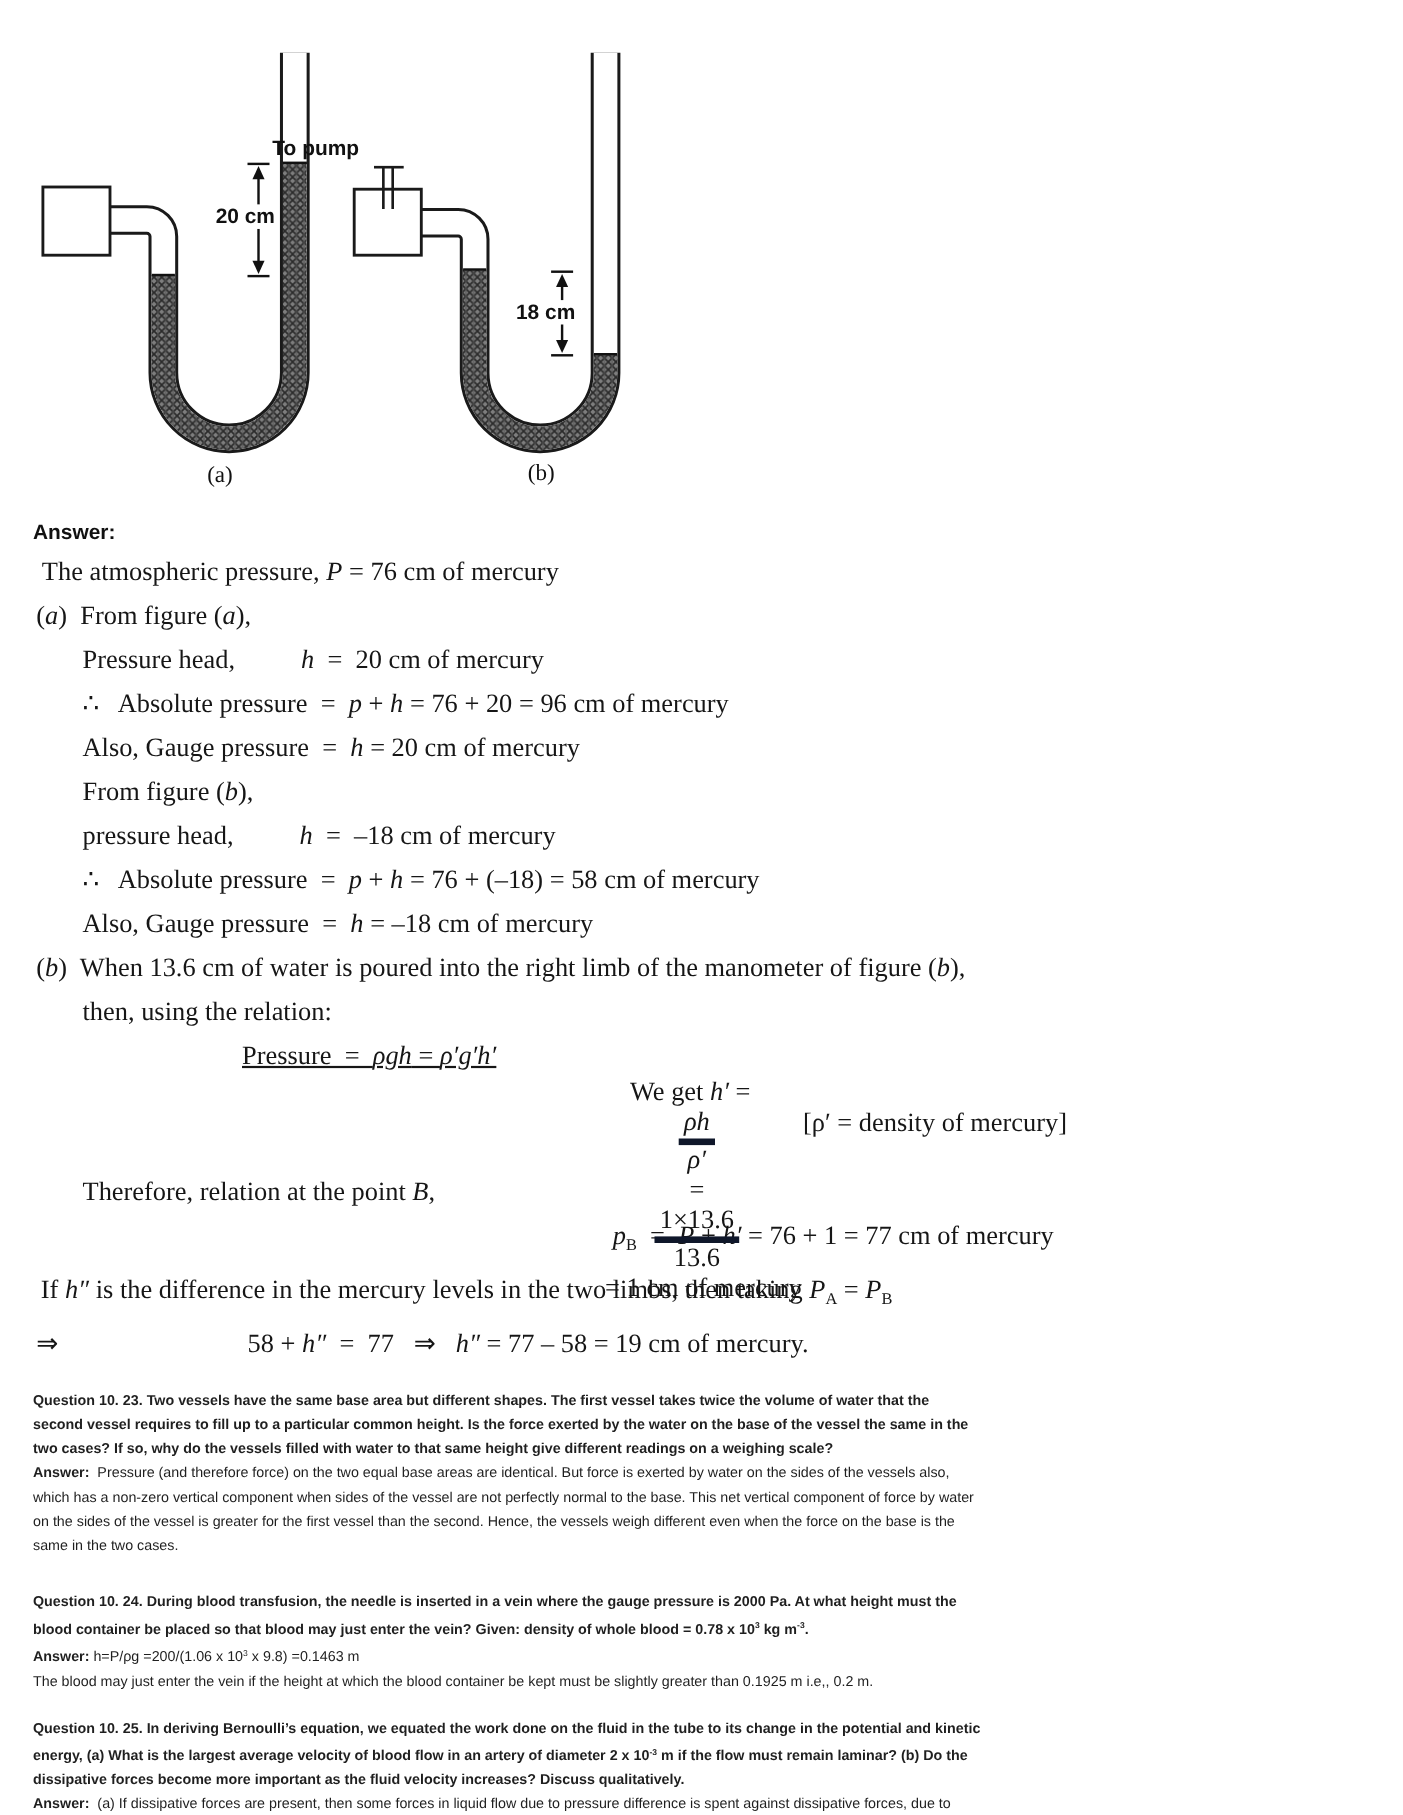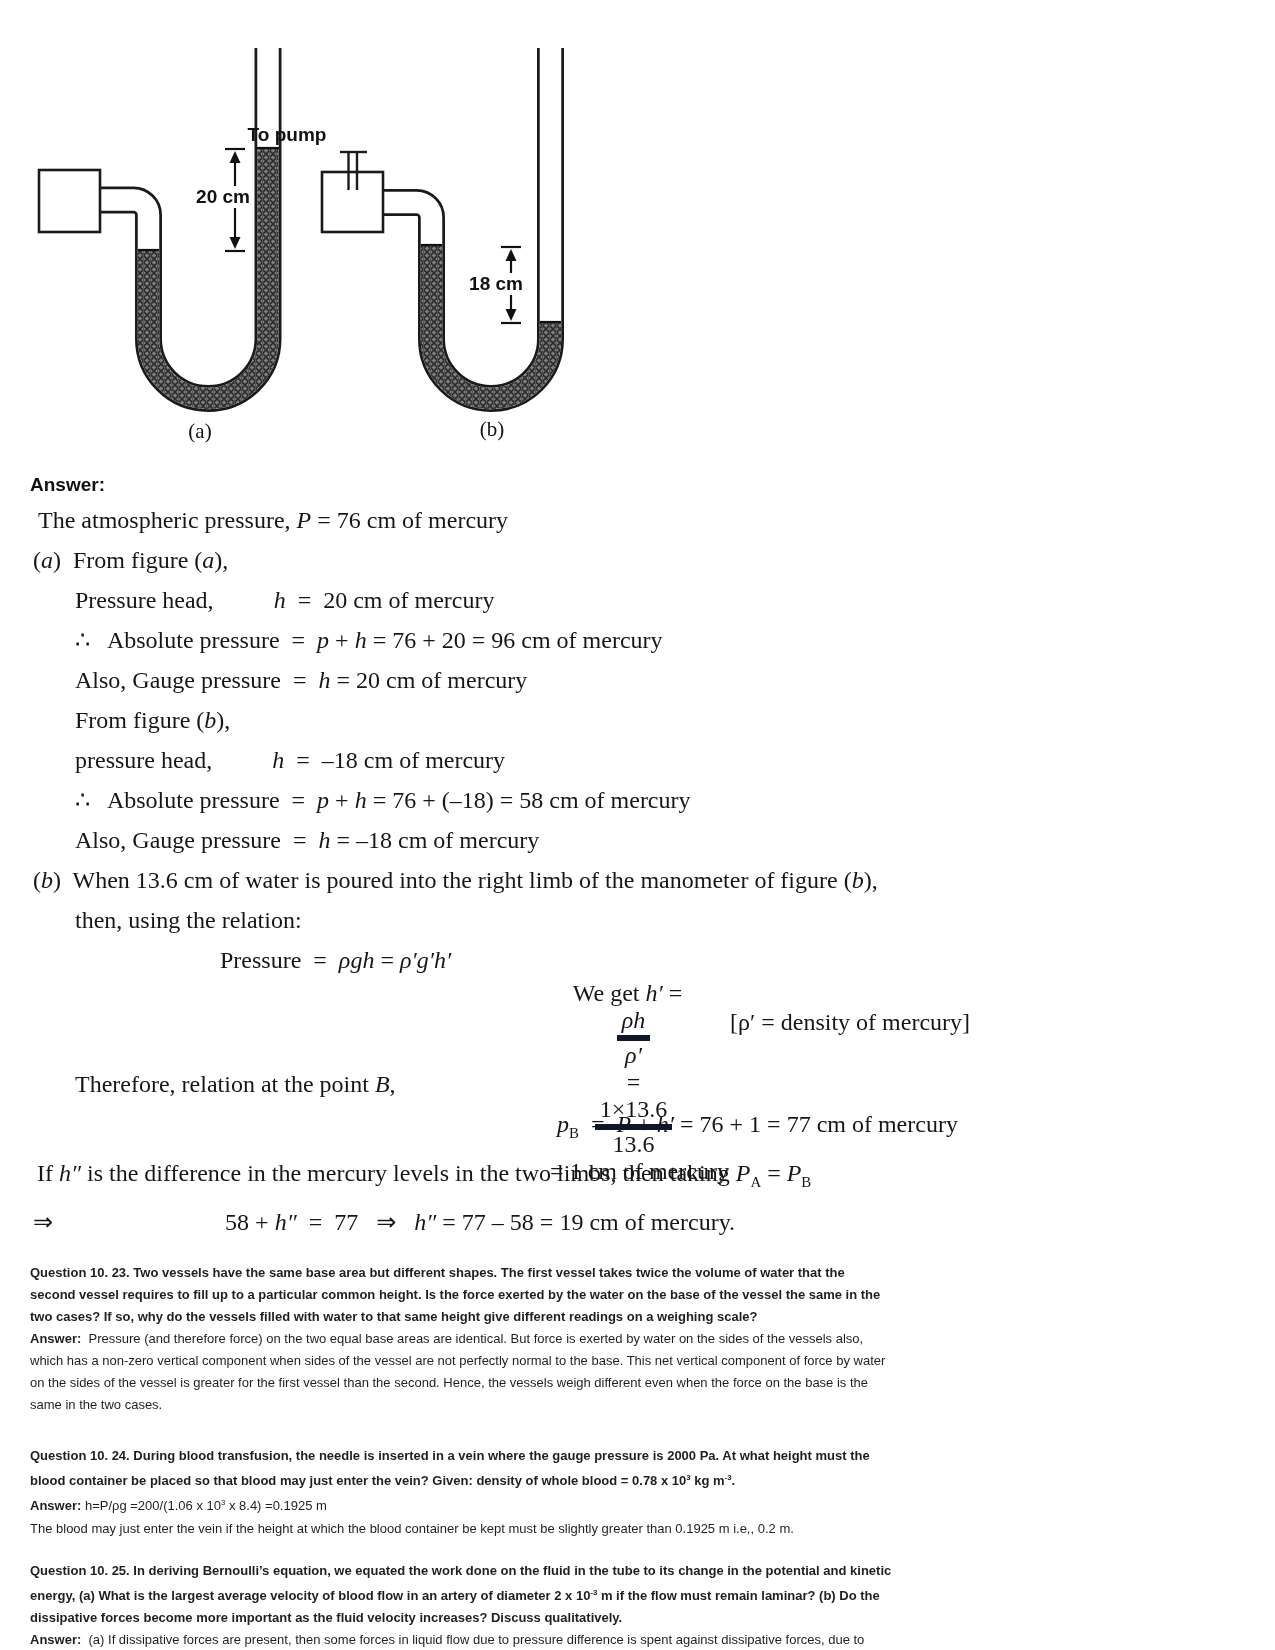--- a/index.html
+++ b/index.html
@@ -8,21 +8,21 @@
   
   .figure-wrap{position:absolute;left:0;top:0;width:640px;height:460px;}
   .figlabel{font-family:"Liberation Sans", sans-serif;font-size:19px;font-weight:600;fill:#111;}
   .figcap{font-family:"Liberation Serif", serif;font-size:21px;fill:#111;}
   
   .answer-header{position:absolute;left:30px;top:474px;font-size:19px;font-weight:bold;color:#111;}
   .solution{position:absolute;left:30px;top:500px;width:1200px;
             font-family:"Liberation Serif", serif;font-size:24px;color:#161616;}
   .sl{line-height:40px;white-space:pre;}
   .ind3{padding-left:3px;}  .ind8{padding-left:8px;}  .ind45{padding-left:45px;}
-  .ind190{padding-left:190px;} .ind255{padding-left:255px;text-align:center;} .ind7{padding-left:7px;}
+  .ind190{padding-left:190px;text-decoration:underline;} .ind255{padding-left:255px;text-align:center;} .ind7{padding-left:7px;}
   .i{font-style:italic;}
   .b{font-weight:bold;}
   .sub{vertical-align:sub;font-size:0.62em;}
   .sup{vertical-align:super;font-size:0.6em;}
   .arr{margin-right:172px;}
   .fracline{height:84px;display:flex;align-items:center;position:relative;white-space:pre;flex-direction:column;}
   .frac{display:inline-block;text-align:center;margin:0 8px;vertical-align:middle;}
   .frac .num{display:block;border-bottom:6px solid #0f172a;padding:0 5px 1px;}
   .frac .den{display:block;padding-top:1px;}
   .note{position:absolute;left:700px;top:50%;transform:translateY(-50%);}
@@ -138,21 +138,21 @@
     <div class="ql"><span class="b">two cases? If so, why do the vessels filled with water to that same height give different readings on a weighing scale?</span></div>
     <div class="ql"><span class="b">Answer:</span><span>  Pressure (and therefore force) on the two equal base areas are identical. But force is exerted by water on the sides of the vessels also,</span></div>
     <div class="ql"><span>which has a non-zero vertical component when sides of the vessel are not perfectly normal to the base. This net vertical component of force by water</span></div>
     <div class="ql"><span>on the sides of the vessel is greater for the first vessel than the second. Hence, the vessels weigh different even when the force on the base is the</span></div>
     <div class="ql"><span>same in the two cases.</span></div>
   </section>
 
   <section class="qblock q24">
     <div class="ql"><span class="b">Question 10. 24. During blood transfusion, the needle is inserted in a vein where the gauge pressure is 2000 Pa. At what height must the</span></div>
     <div class="ql"><span class="b">blood container be placed so that blood may just enter the vein? Given: density of whole blood = 0.78 x 10</span><span class="b sup">3</span><span class="b"> kg m</span><span class="b sup">-3</span><span class="b">.</span></div>
-    <div class="ql"><span class="b">Answer:</span><span> h=P/ρg =200/(1.06 x 10</span><span class="sup">3</span><span> x 8.4) =0.1925 m</span></div>
+    <div class="ql"><span class="b">Answer:</span><span> h=P/ρg =200/(1.06 x 10</span><span class="sup">3</span><span> x 9.8) =0.1463 m</span></div>
     <div class="ql"><span>The blood may just enter the vein if the height at which the blood container be kept must be slightly greater than 0.1925 m i.e,, 0.2 m.</span></div>
   </section>
 
   <section class="qblock q25">
     <div class="ql"><span class="b">Question 10. 25. In deriving Bernoulli’s equation, we equated the work done on the fluid in the tube to its change in the potential and kinetic</span></div>
     <div class="ql"><span class="b">energy, (a) What is the largest average velocity of blood flow in an artery of diameter 2 x 10</span><span class="b sup">-3</span><span class="b"> m if the flow must remain laminar? (b) Do the</span></div>
     <div class="ql"><span class="b">dissipative forces become more important as the fluid velocity increases? Discuss qualitatively.</span></div>
     <div class="ql"><span class="b">Answer:</span><span>  (a) If dissipative forces are present, then some forces in liquid flow due to pressure difference is spent against dissipative forces, due to</span></div>
   </section>
 

